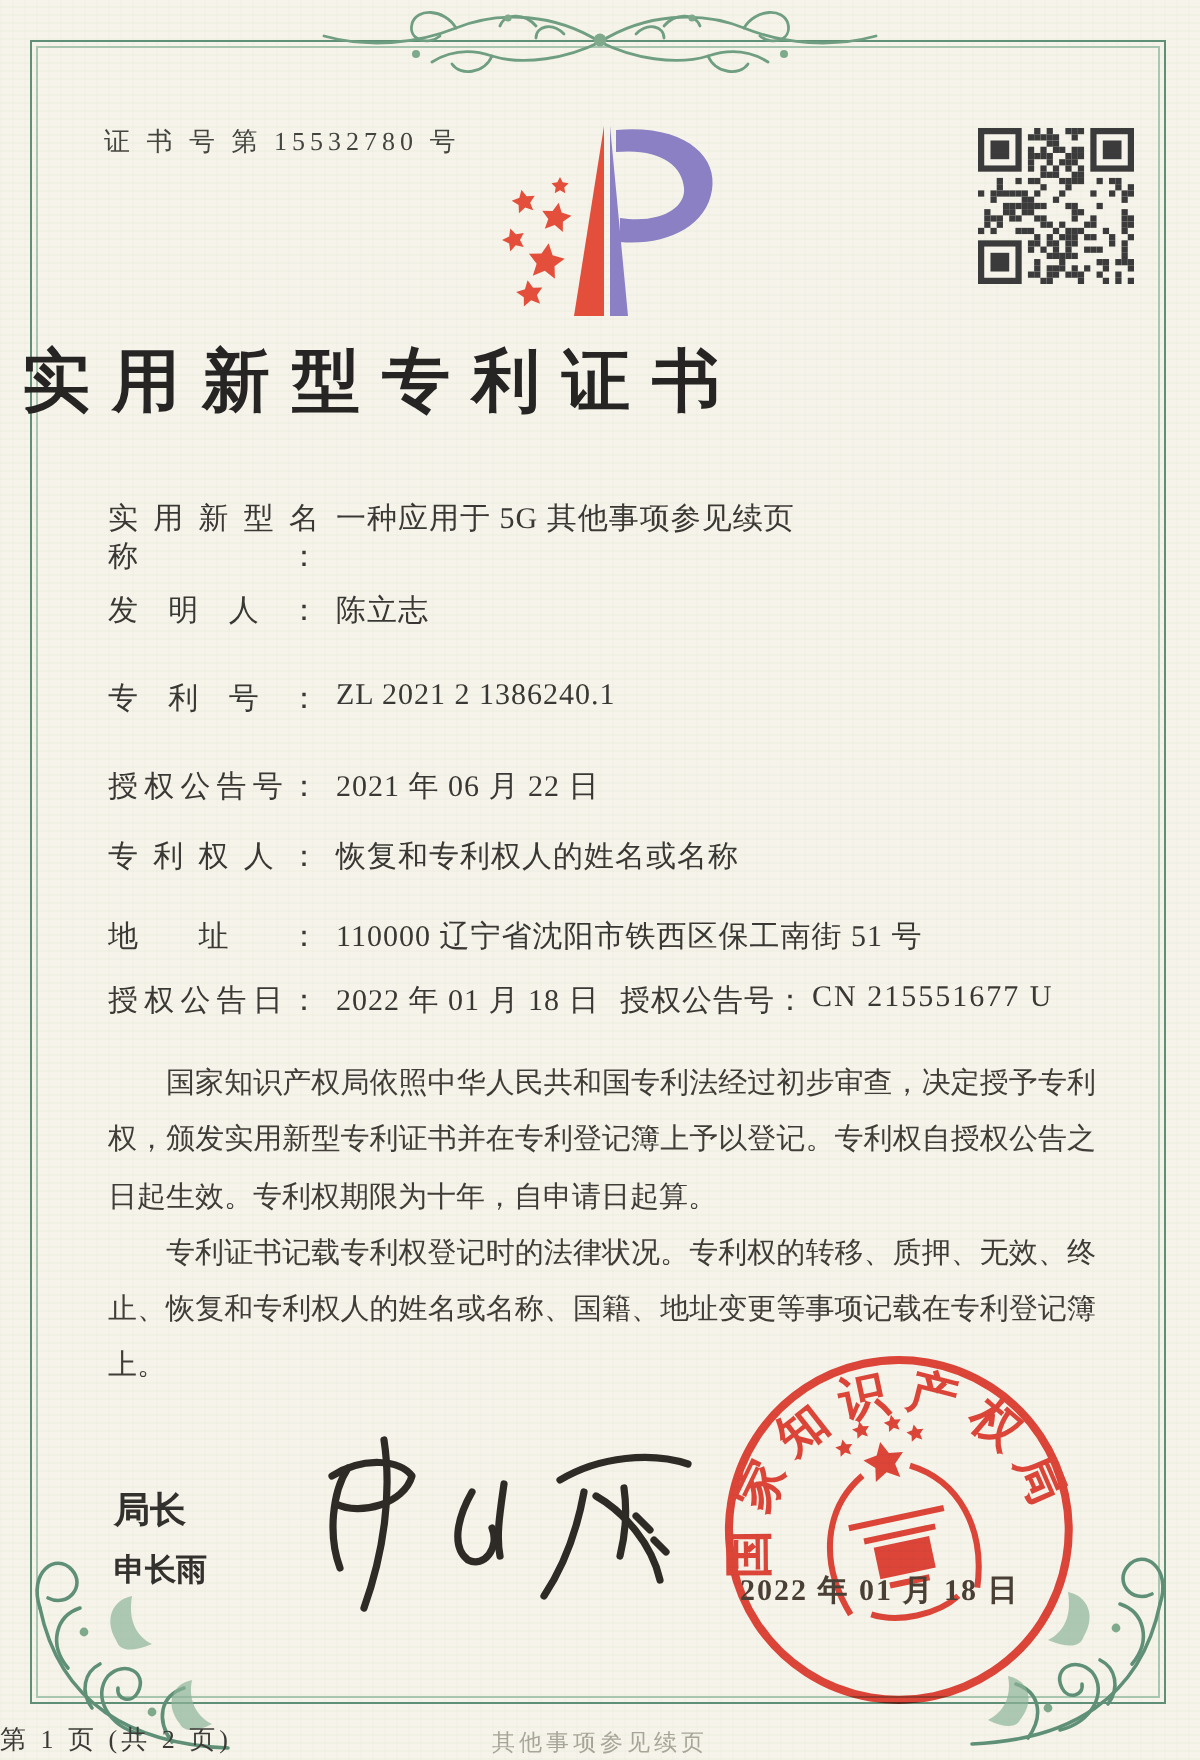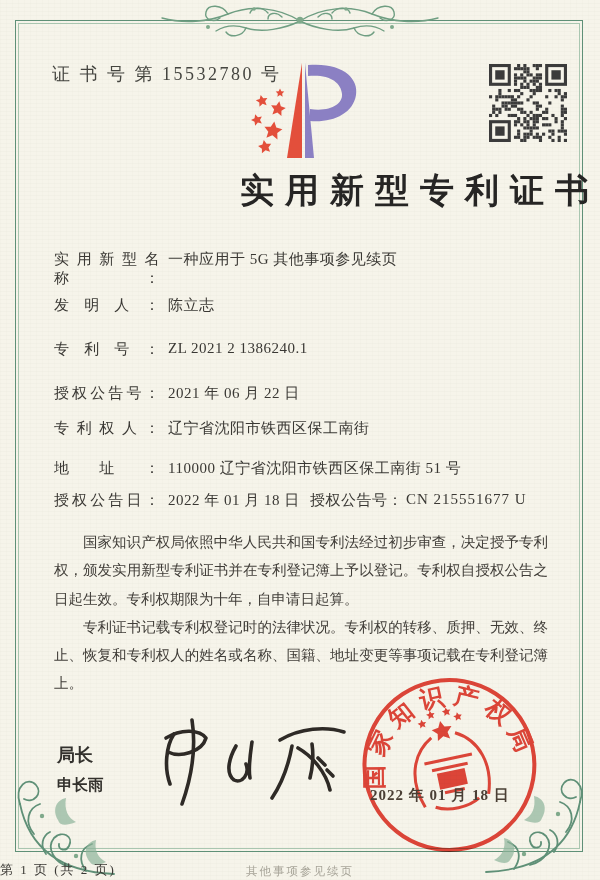--- a/index.html
+++ b/index.html
@@ -19,25 +19,25 @@
   }
   .frame-inner{
     position:absolute;left:2px;top:2px;right:2px;bottom:2px;
     border:1px solid #a9c6b0;
   }
   .ornament-top{position:absolute;left:150px;top:1px;width:300px;height:40px;}
   .flourish{position:absolute;width:112px;height:112px;}
   .flourish.bl{left:6px;top:770px;}
   .flourish.br{left:482px;top:768px;transform:scaleX(-1);}
   
-  .cert-no{position:absolute;left:52px;top:62px;font-size:18px;letter-spacing:2.5px;color:#454540;}
+  .cert-no{position:absolute;left:52px;top:62px;font-size:13px;letter-spacing:2.5px;color:#454540;}
   .logo{position:absolute;left:235px;top:55px;width:150px;height:115px;}
   .qr{position:absolute;left:489px;top:64px;width:78px;height:78px;}
   .title{
-    position:absolute;left:0;top:168px;width:100%;text-align:right;
+    position:absolute;left:0;top:168px;width:100%;text-align:left;
     font-size:34px;font-weight:700;letter-spacing:11px;color:#262524;text-indent:11px;
   }
   
   .field-row{position:absolute;left:54px;width:500px;font-size:15px;color:#3a3834;letter-spacing:0.5px;}
   .field-label{
     display:inline-block;width:106px;text-align:justify;text-align-last:justify;
     vertical-align:top;color:#3a3834;
   }
   .field-value{margin-left:8px;}
   .field-label2{position:absolute;left:256px;top:0;}
@@ -341,21 +341,21 @@
   <div class="field-row" style="top:296px">
     <span class="field-label">发明人：</span><span class="field-value">陈立志</span>
   </div>
   <div class="field-row" style="top:340px">
     <span class="field-label">专利号：</span><span class="field-value">ZL 2021 2 1386240.1</span>
   </div>
   <div class="field-row" style="top:384px">
     <span class="field-label">授权公告号：</span><span class="field-value">2021 年 06 月 22 日</span>
   </div>
   <div class="field-row" style="top:419px">
-    <span class="field-label">专利权人：</span><span class="field-value">辽宁省沈阳市铁西区保工南街</span>
+    <span class="field-label">专利权人：</span><span class="field-value">恢复和专利权人的姓名或名称</span>
   </div>
   <div class="field-row" style="top:459px">
     <span class="field-label">地址：</span><span class="field-value">110000  辽宁省沈阳市铁西区保工南街 51 号</span>
   </div>
   <div class="field-row" style="top:491px">
     <span class="field-label">授权公告日：</span><span class="field-value">2022 年 01 月 18 日</span>
     <span class="field-label2">授权公告号：</span>
     <span class="field-value2">CN 215551677 U</span>
   </div>
 

